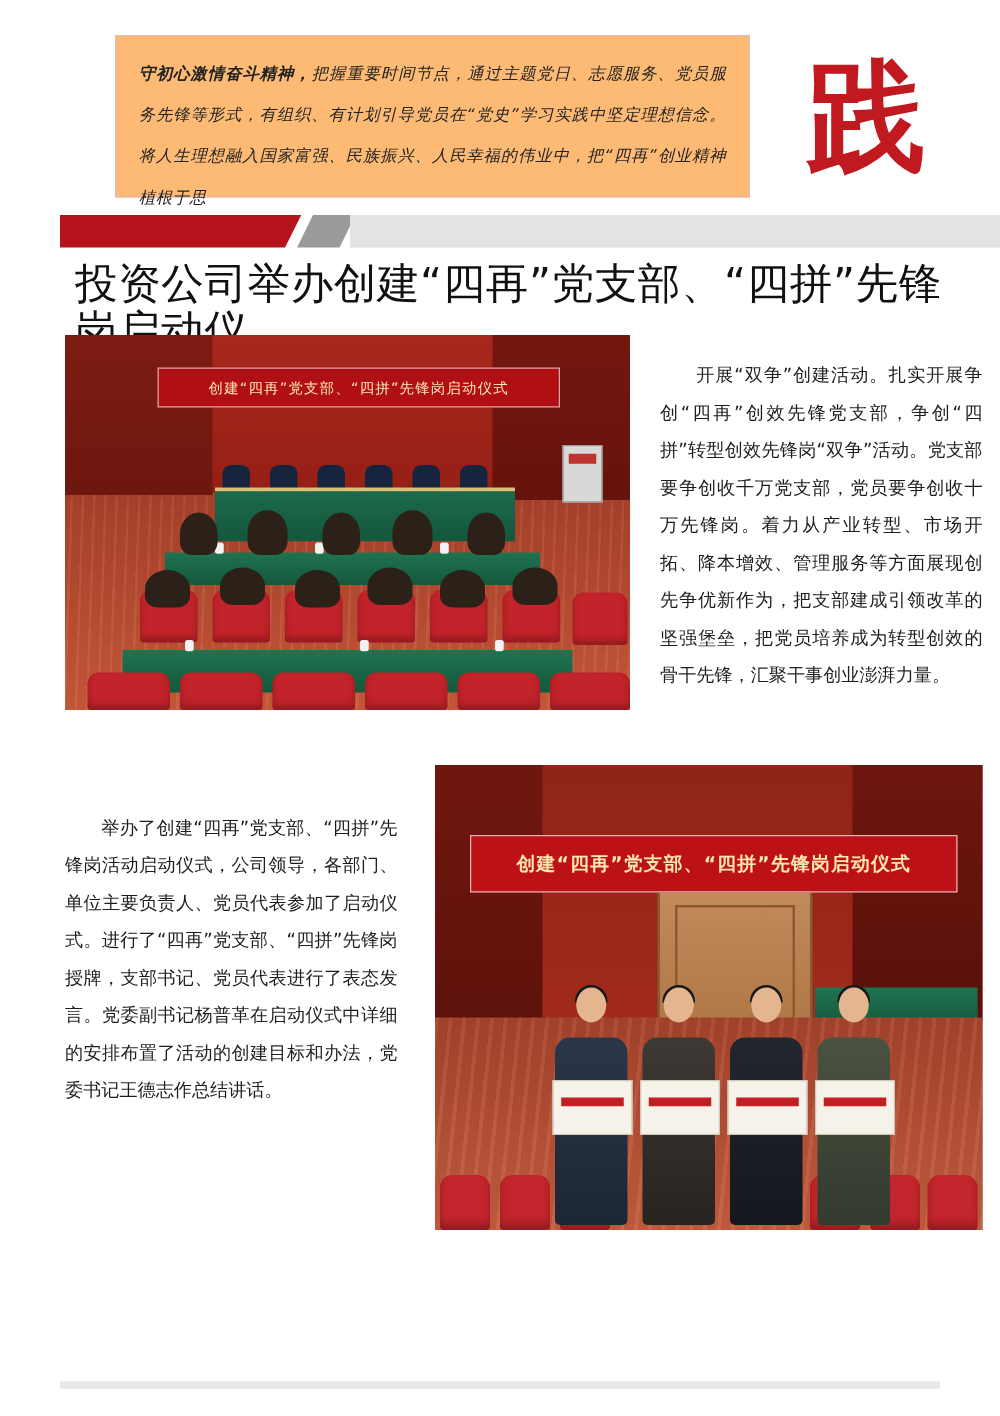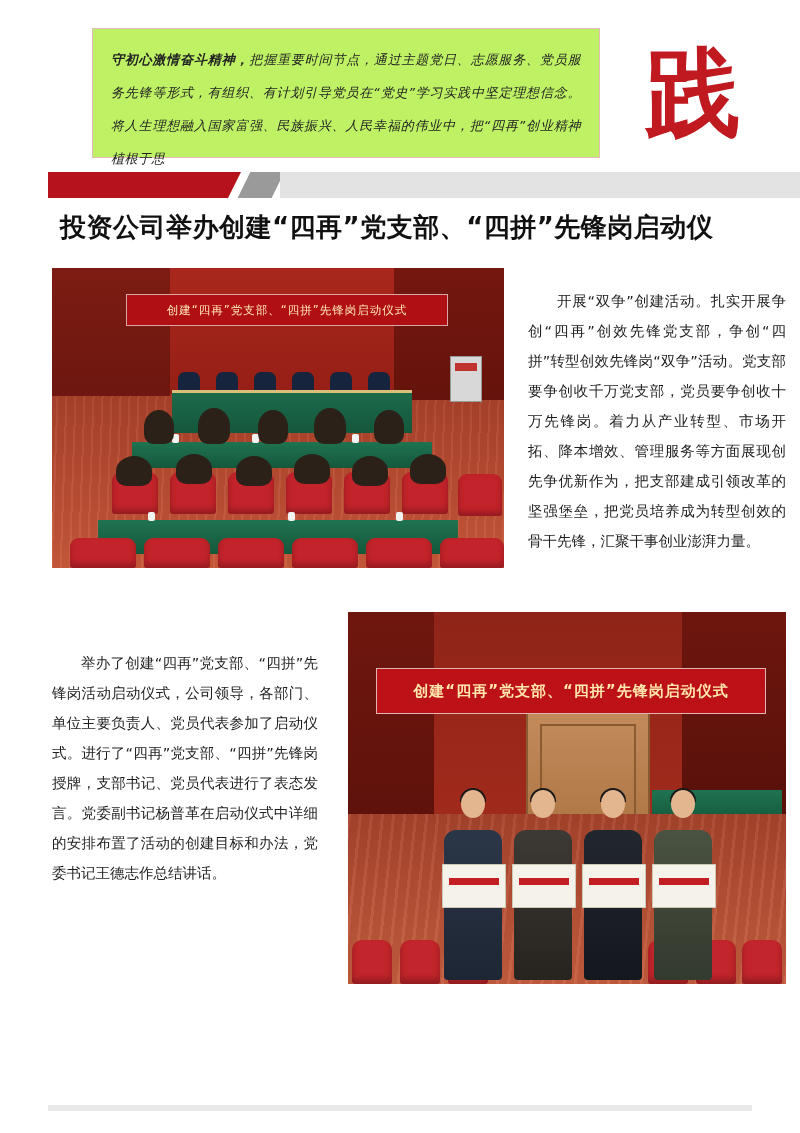--- a/index.html
+++ b/index.html
@@ -17,21 +17,21 @@
   }
 
   
   .quote-wrap {
     position: absolute;
     left: 92px;
     top: 28px;
     width: 508px;
     height: 130px;
     border: 1px solid #e4b9b9;
-    background: #bef264;
+    background: #fdba74;
     box-sizing: border-box;
     padding: 14px 18px 10px 18px;
   }
   .quote-text {
     font-family: "DejaVu Sans", sans-serif;
     font-size: 13px;
     line-height: 33px;
     color: #222;
     font-style: italic;
     letter-spacing: 0.5px;
@@ -99,22 +99,22 @@
     background: #e3e3e3;
   }
 
   
   .headline {
     position: absolute;
     left: 60px;
     top: 208px;
     width: 726px;
     font-family: "DejaVu Sans", sans-serif;
-    font-weight: bold;
-    font-size: 26px;
+    font-weight: normal;
+    font-size: 34px;
     line-height: 38px;
     color: #111;
     letter-spacing: 0.5px;
   }
 
   
   .photo1 {
     position: absolute;
     left: 52px;
     top: 268px;

